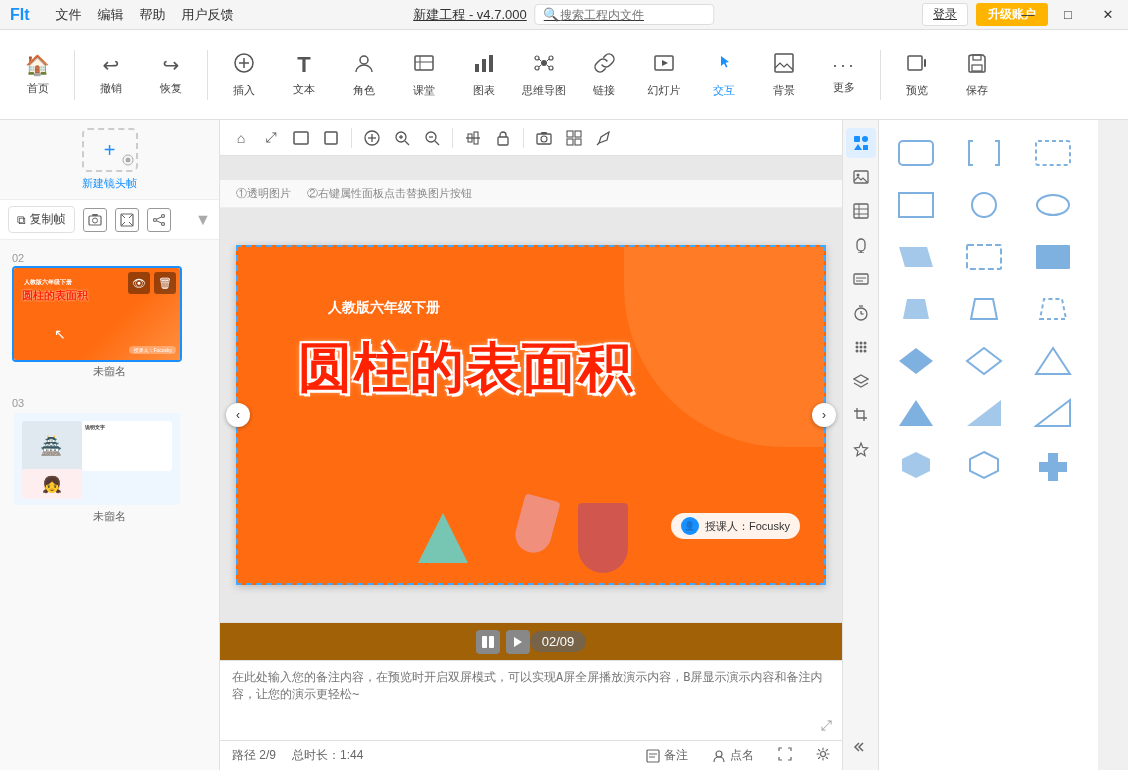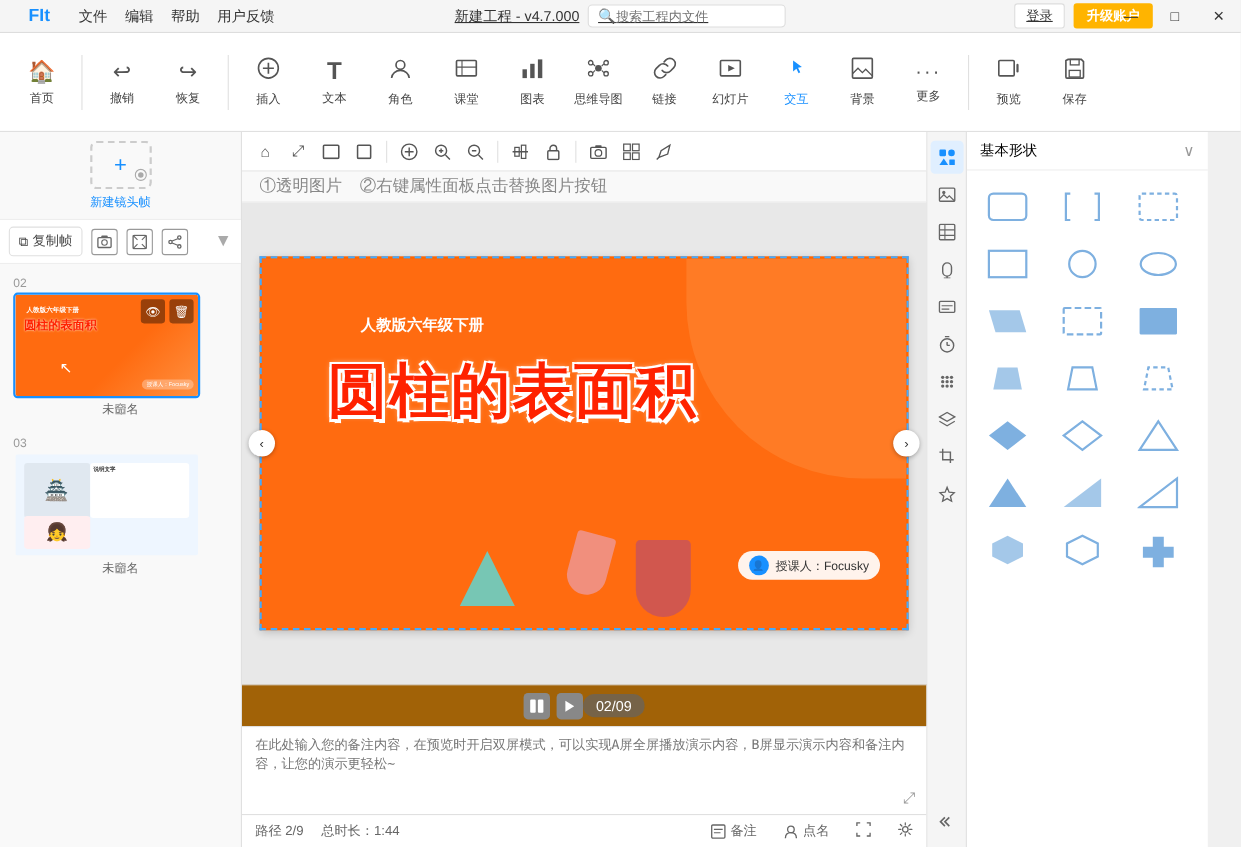--- a/index.html
+++ b/index.html
@@ -12,21 +12,21 @@
     }
     #titlebar .win-controls { position: absolute; right: 0; display: flex; align-items: center; height: 100%; }
     #titlebar .win-btn { width: 40px; height: 30px; display: flex; align-items: center; justify-content: center; cursor: pointer; font-size: 13px; color: #333; }
     #titlebar .app-title { position: absolute; left: 50%; transform: translateX(-50%); font-size: 13px; color: #333; display: flex; align-items: center; gap: 8px; text-decoration: underline; }
     #titlebar .search-box { display: flex; align-items: center; background: white; border: 1px solid #ddd; border-radius: 4px; padding: 2px 8px; width: 180px; }
     #titlebar .search-box input { border: none; outline: none; font-size: 12px; width: 140px; color: #999; }
     #titlebar .menubar { display: flex; align-items: center; padding-left: 8px; }
     #titlebar .menubar span { padding: 0 8px; font-size: 13px; color: #333; cursor: pointer; }
     #titlebar .login-btn { position: absolute; right: 160px; padding: 2px 10px; border: 1px solid #ddd; border-radius: 3px; font-size: 12px; cursor: pointer; background: white; color: #333; text-decoration: underline; }
     #titlebar .upgrade-btn { position: absolute; right: 80px; padding: 3px 12px; background: #ffb400; border: none; border-radius: 3px; font-size: 12px; cursor: pointer; color: white; font-weight: bold; }
-    .fit-logo { font-size: 16px; font-weight: bold; color: #1890ff; padding: 0 10px; margin-left: 16px; }
+    .fit-logo { font-size: 16px; font-weight: bold; color: #1890ff; padding: 0 10px; }
 
     
     #toolbar {
       width: 100%; height: 90px; background: white; border-bottom: 1px solid #e0e0e0;
       display: flex; align-items: center; padding: 0 10px; gap: 4px;
     }
     .toolbar-item {
       display: flex; flex-direction: column; align-items: center; justify-content: center;
       width: 56px; height: 72px; cursor: pointer; border-radius: 4px; gap: 4px;
       color: #444; font-size: 11px; position: relative;
@@ -491,21 +491,21 @@
           </svg>
       </div>
       <div class="canvas-tool">
         <svg width="16" height="16" viewBox="0 0 16 16">
             <path d="M3 13l2-6 8-5-2 8z" fill="none" stroke="#555" stroke-width="1.2"></path>
             <line x1="3" y1="13" x2="1" y2="15" stroke="#555" stroke-width="1.2"></line>
           </svg>
       </div>
     </div>
 
-    <div style="height:28px;background:#f9f9f9;border-bottom:1px solid #eee;display:flex;align-items:center;padding:0 16px;gap:16px;font-size:15px;color:#888;">
+    <div style="height:28px;background:#f9f9f9;border-bottom:1px solid #eee;display:flex;align-items:center;padding:0 16px;gap:16px;font-size:11px;color:#888;margin-top:24px;">
       <span>①透明图片</span>
       <span>②右键属性面板点击替换图片按钮</span>
       <span style="margin-left:auto;"></span>
     </div>
 
     <div id="canvas-wrapper">
       <div class="canvas-nav-prev">‹</div>
 
       <div id="canvas-slide">
 
@@ -671,24 +671,20 @@
       </div>
       <div class="right-icon-btn" style="margin-top:auto;">
         <svg width="16" height="16" viewBox="0 0 16 16">
             <polyline points="10,4 6,8 10,12" fill="none" stroke="#666" stroke-width="1.5"></polyline>
             <polyline points="6,4 2,8 6,12" fill="none" stroke="#666" stroke-width="1.5"></polyline>
           </svg>
       </div>
     </div>
 
     <div id="right-panel">
-      <div class="shape-panel-header">
-        <span>基本形状</span>
-        <span style="cursor:pointer;font-size:14px;color:#999;">∨</span>
-      </div>
       <div class="shape-grid">
 
         <div class="shape-cell">
           <svg viewBox="0 0 38 32">
               <rect x="2" y="4" width="34" height="24" rx="4" fill="none" stroke="#7eb0e0" stroke-width="2"></rect>
             </svg>
         </div>
         <div class="shape-cell">
           <svg viewBox="0 0 38 32">
               <path d="M8 4h-4v24h4M30 4h4v24h-4" fill="none" stroke="#7eb0e0" stroke-width="2"></path>

